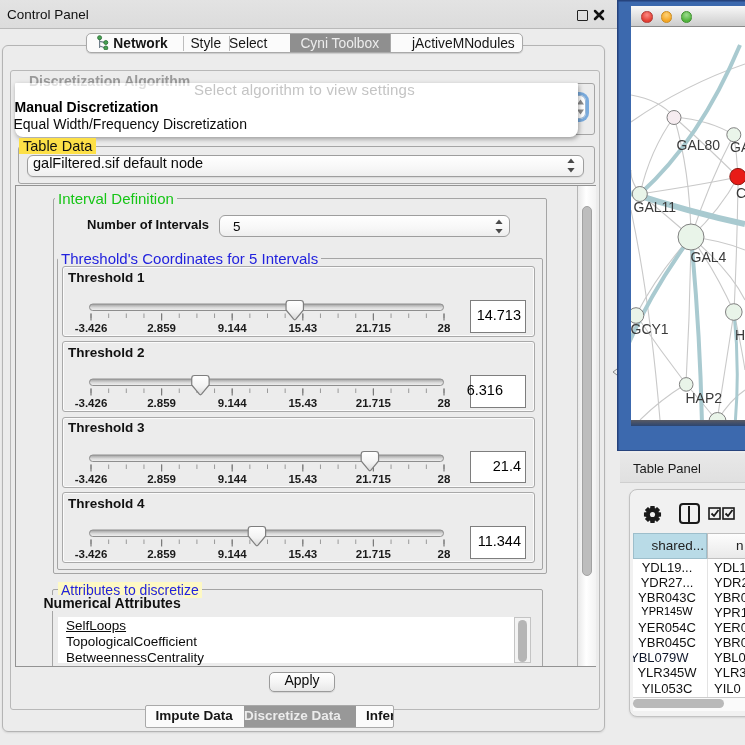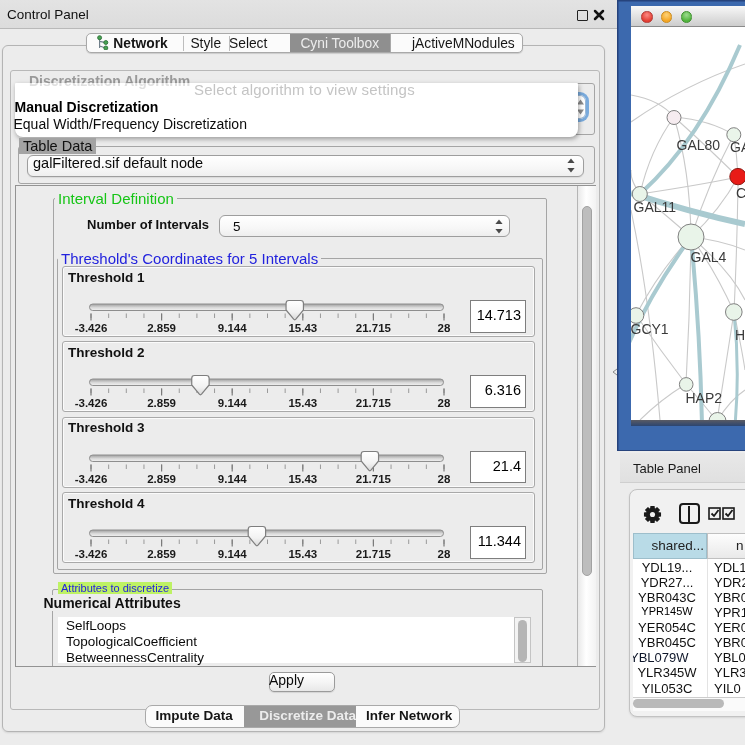--- a/index.html
+++ b/index.html
@@ -49,21 +49,21 @@
 
 <div class="abs" style="left:14.5px;top:82.5px;width:563.5px;height:54.5px;background:#fff;border-radius:1px 1px 8px 8px;box-shadow:1px 2px 5px rgba(0,0,0,0.35);"></div>
 <div class="abs" style="left:14.5px;top:82.5px;width:300px;height:8px;overflow:hidden;">
     <div style="position:absolute;left:14.5px;top:-9.9px;font-size:14px;font-weight:bold;color:#e0e0e0;white-space:nowrap;">Discretization Algorithm</div>
   </div>
 <div class="abs" style="left:194px;top:80.7px;font-size:15px;letter-spacing:0.2px;color:#c4c4c4;">Select algorithm to view settings</div>
 <div class="abs" style="left:14.5px;top:99.2px;font-size:14px;font-weight:bold;color:#000;">Manual Discretization</div>
 <div class="abs" style="left:13.5px;top:115.8px;font-size:14px;color:#0a0a0a;">Equal Width/Frequency Discretization</div>
 
 <div class="abs" style="left:18px;top:146px;width:575px;height:36px;border:1px solid #a5a5a5;border-radius:3px;"></div>
-<div class="abs" style="left:19px;top:137.5px;font-size:14.5px;color:#111;background:#a3a3a3;padding:0 4px;">Table Data</div>
+<div class="abs" style="left:19px;top:137.5px;font-size:14.5px;color:#111;background:#fde047;padding:0 4px;">Table Data</div>
 
 <div class="abs" style="left:26.5px;top:154.5px;width:557px;height:22px;border-radius:6px;border:1px solid #9e9e9e;background:linear-gradient(#ffffff,#f7f7f7 60%,#efefef);box-shadow:0 1px 1px rgba(0,0,0,0.08);box-sizing:border-box;"></div>
 <div class="abs" style="left:33px;top:154.6px;font-size:14.5px;color:#0a0a0a;">galFiltered.sif default node</div>
 <svg class="abs" style="left:566px;top:158px" width="10" height="15" viewBox="0 0 10 15">
     <path d="M5 0.5 L8.6 5 L1.4 5 Z" fill="#4a4a4a"></path>
     <path d="M5 14.5 L8.6 10 L1.4 10 Z" fill="#4a4a4a"></path>
   </svg>
 
 <div class="abs" style="left:15px;top:185px;width:581px;height:482px;border:1px solid #939393;box-sizing:border-box;"></div>
 
@@ -170,21 +170,21 @@
       <text x="170.20000000000002" y="66" font-size="11.5" font-weight="bold" fill="#1a1a1a" text-anchor="middle" font-family="Liberation Sans, sans-serif">9.144</text>
       <rect x="240.20000000000005" y="47.5" width="1.2" height="7" fill="#7a7a7a"></rect>
       <text x="240.80000000000004" y="66" font-size="11.5" font-weight="bold" fill="#1a1a1a" text-anchor="middle" font-family="Liberation Sans, sans-serif">15.43</text>
       <rect x="310.8" y="47.5" width="1.2" height="7" fill="#7a7a7a"></rect>
       <text x="311.40000000000003" y="66" font-size="11.5" font-weight="bold" fill="#1a1a1a" text-anchor="middle" font-family="Liberation Sans, sans-serif">21.715</text>
       <rect x="381.4" y="47.5" width="1.2" height="7" fill="#7a7a7a"></rect>
       <text x="382.0" y="66" font-size="11.5" font-weight="bold" fill="#1a1a1a" text-anchor="middle" font-family="Liberation Sans, sans-serif">28</text>
       <path d="M129.72932603576658 37.3 Q129.72932603576658 34.5 132.52932603576656 34.5 L144.32932603576657 34.5 Q147.12932603576655 34.5 147.12932603576655 37.3 L147.12932603576655 44 L139.52932603576656 53.2 Q138.42932603576656 54.4 137.32932603576657 53.2 L129.72932603576658 44 Z" fill="url(#thm)" stroke="#7e7e7e" stroke-width="1.2"></path>
     </svg>
 <div style="position:absolute;left:454px;top:189.3px;width:56px;height:32.5px;background:#fff;border:1px solid #7e7e7e;box-sizing:border-box;"></div>
-<div style="position:absolute;left:454px;top:196.3px;width:51px;font-size:14.5px;color:#000;text-align:right;">6.316</div>
+<div style="position:absolute;left:436px;top:196.3px;width:51px;font-size:14.5px;color:#000;text-align:right;">6.316</div>
 <div class="etched" style="position:absolute;left:46px;top:230.7px;width:471px;height:69px;"></div>
 <div style="position:absolute;left:52px;top:234.4px;font-size:13.5px;font-weight:bold;color:#111;">Threshold 3</div>
 <svg style="position:absolute;left:46px;top:230.7px" width="472" height="71" viewBox="0 0 472 71">
       <rect x="27.5" y="38" width="354.0" height="6.5" rx="3.2" fill="url(#trk)" stroke="#8e8e8e" stroke-width="1"></rect>
       <rect x="28.5" y="47.5" width="1" height="4.5" fill="#9a9a9a"></rect>
       <rect x="46.15" y="47.5" width="1" height="4.5" fill="#9a9a9a"></rect>
       <rect x="63.8" y="47.5" width="1" height="4.5" fill="#9a9a9a"></rect>
       <rect x="81.45" y="47.5" width="1" height="4.5" fill="#9a9a9a"></rect>
       <rect x="99.1" y="47.5" width="1" height="4.5" fill="#9a9a9a"></rect>
       <rect x="116.75" y="47.5" width="1" height="4.5" fill="#9a9a9a"></rect>
@@ -254,35 +254,35 @@
       <text x="240.80000000000004" y="66" font-size="11.5" font-weight="bold" fill="#1a1a1a" text-anchor="middle" font-family="Liberation Sans, sans-serif">15.43</text>
       <rect x="310.8" y="47.5" width="1.2" height="7" fill="#7a7a7a"></rect>
       <text x="311.40000000000003" y="66" font-size="11.5" font-weight="bold" fill="#1a1a1a" text-anchor="middle" font-family="Liberation Sans, sans-serif">21.715</text>
       <rect x="381.4" y="47.5" width="1.2" height="7" fill="#7a7a7a"></rect>
       <text x="382.0" y="66" font-size="11.5" font-weight="bold" fill="#1a1a1a" text-anchor="middle" font-family="Liberation Sans, sans-serif">28</text>
       <path d="M186.20752879781074 37.3 Q186.20752879781074 34.5 189.00752879781072 34.5 L200.80752879781073 34.5 Q203.60752879781072 34.5 203.60752879781072 37.3 L203.60752879781072 44 L196.00752879781072 53.2 Q194.90752879781073 54.4 193.80752879781073 53.2 L186.20752879781074 44 Z" fill="url(#thm)" stroke="#7e7e7e" stroke-width="1.2"></path>
     </svg>
 <div style="position:absolute;left:454px;top:340.0px;width:56px;height:32.5px;background:#fff;border:1px solid #7e7e7e;box-sizing:border-box;"></div>
 <div style="position:absolute;left:454px;top:347.0px;width:51px;font-size:14.5px;color:#000;text-align:right;">11.344</div>
 <div style="position:absolute;left:36px;top:403px;width:489px;height:90px;border:1px solid #a5a5a5;border-radius:2px;"></div>
-<div style="position:absolute;left:42px;top:395.5px;background:#bef264;padding:0 3px;font-size:11px;color:#2222dd;white-space:nowrap;">Attributes to discretize</div>
+<div style="position:absolute;left:42px;top:395.5px;background:#fef9c3;padding:0 3px;font-size:14px;color:#2222dd;white-space:nowrap;">Attributes to discretize</div>
 <div style="position:absolute;left:25.5px;top:409.20000000000005px;background:#ececec;padding:0 2px;font-size:14px;font-weight:bold;color:#111;white-space:nowrap;">Numerical Attributes</div>
 <div style="position:absolute;left:42px;top:430.5px;width:456px;height:46px;background:#fff;"></div>
-<div style="position:absolute;left:50px;top:432.29999999999995px;font-size:13.5px;color:#0a0a0a;">SelfLoops</div>
+<div style="position:absolute;left:50px;top:432.29999999999995px;font-size:13.5px;color:#0a0a0a;text-decoration:underline;">SelfLoops</div>
 <div style="position:absolute;left:50px;top:448.19999999999993px;font-size:13.5px;color:#0a0a0a;">TopologicalCoefficient</div>
 <div style="position:absolute;left:50px;top:464.0999999999999px;font-size:13.5px;color:#0a0a0a;">BetweennessCentrality</div>
 <div style="position:absolute;left:498px;top:430.5px;width:16.5px;height:46px;background:#f3f3f3;border:1px solid #c4c4c4;box-sizing:border-box;"></div>
 <div style="position:absolute;left:501.5px;top:434px;width:9.5px;height:42px;background:#b5b5b5;border-radius:5px;"></div>
 </div>
 <div class="abs" style="left:269px;top:672px;width:66px;height:20px;border-radius:5px;border:1px solid #9b9b9b;background:linear-gradient(#ffffff,#f4f4f4 55%,#e8e8e8);box-shadow:0 1px 1px rgba(0,0,0,0.10);box-sizing:border-box;"></div>
-<div class="abs" style="left:269px;top:671.5px;width:66px;text-align:left;font-size:14px;color:#0a0a0a;">Apply</div>
-
-<div class="abs" style="left:145px;top:705px;width:315px;height:23px;background:#fbfbfb;border:1px solid #a9a9a9;border-radius:7px;overflow:hidden;box-sizing:border-box;">
+<div class="abs" style="left:269px;top:671.5px;width:66px;text-align:center;font-size:14px;color:#0a0a0a;">Apply</div>
+
+<div class="abs" style="left:145px;top:705px;width:249px;height:23px;background:#fbfbfb;border:1px solid #a9a9a9;border-radius:2px;overflow:hidden;box-sizing:border-box;">
 <div style="position:absolute;left:0px;top:0;width:96.5px;height:23px;color:#161616;font-size:13.5px;font-weight:bold;text-align:center;line-height:19.5px;">Impute Data</div>
-<div style="position:absolute;left:98px;top:0;width:112px;height:23px;background:#989898;color:#ececec;font-size:13.5px;font-weight:bold;text-align:right;line-height:19.5px;">Discretize Data</div>
+<div style="position:absolute;left:98px;top:0;width:112px;height:23px;background:#989898;color:#ececec;font-size:13.5px;font-weight:bold;text-align:left;line-height:19.5px;">Discretize Data</div>
 <div style="position:absolute;left:211.5px;top:0;width:103.5px;height:23px;color:#161616;font-size:13.5px;font-weight:bold;text-align:center;line-height:19.5px;">Infer Network</div>
 </div>
 <div class="abs" style="left:617px;top:0;width:128px;height:450.5px;background:#3c69ae;box-shadow:inset 1.5px 1.5px 0 #26437c, inset 0 -1px 0 #26437c;"></div>
 <div class="abs" style="left:631px;top:6px;width:114px;height:21px;background:linear-gradient(#f8f8f8,#cdcdcd);border-bottom:1px solid #8a8a8a;box-sizing:border-box;"></div>
 
 <div class="abs" style="left:641.3px;top:11.2px;width:11.4px;height:11.4px;border-radius:50%;background:radial-gradient(circle at 50% 30%, #fb8a84, #e33e32 70%);border:1px solid #b13330;box-sizing:border-box;"></div>
 <div class="abs" style="left:661.0999999999999px;top:11.2px;width:11.4px;height:11.4px;border-radius:50%;background:radial-gradient(circle at 50% 30%, #fdd278, #f5a623 70%);border:1px solid #c98b1e;box-sizing:border-box;"></div>
 <div class="abs" style="left:680.9px;top:11.2px;width:11.4px;height:11.4px;border-radius:50%;background:radial-gradient(circle at 50% 30%, #9ddb8f, #51b43c 70%);border:1px solid #3d8f2e;box-sizing:border-box;"></div>
 <svg class="abs" style="left:631px;top:27px;background:#fff" width="114" height="393" viewBox="631 27 114 393">
 <g fill="none" stroke="#c9c9c9" stroke-width="1.1">

